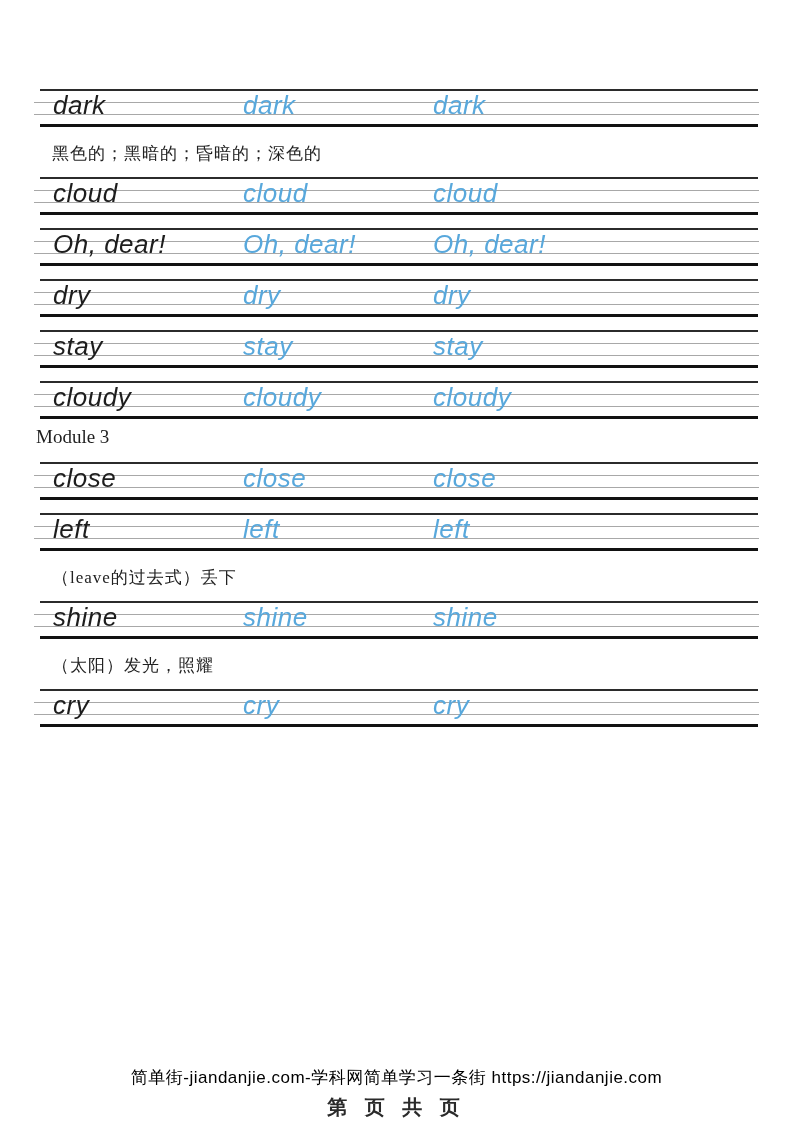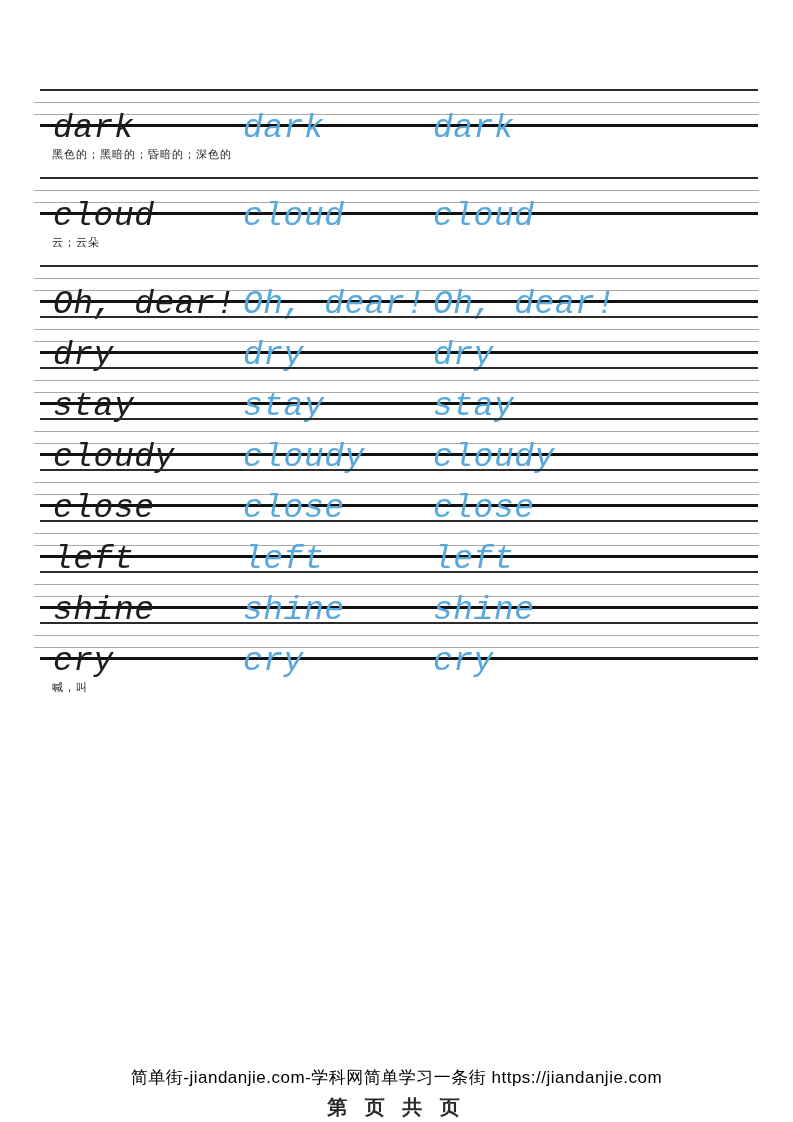--- a/index.html
+++ b/index.html
@@ -24,35 +24,34 @@
   .gline { position: absolute; left: 0; right: 0; }
   .gline.l1 { top: 0;    height: 1.5px; background: #2b2b2b; }
   .gline.l2 { top: 13px; height: 1px;   background: #a8a8a8; left: -6px; right: -1px; }
   .gline.l3 { top: 25px; height: 1px;   background: #a8a8a8; left: -6px; right: -1px; }
   .gline.l4 { top: 35px; height: 2.5px; background: #111111; }
   .word {
     position: absolute;
     top: -3px;
     height: 38px;
     line-height: 38px;
-    font-family: Liberation Mono, monospace;
+    font-family: Liberation Sans, sans-serif;
     font-style: italic;
-    font-size: 33px;
+    font-size: 26px;
     letter-spacing: 0.5px;
     white-space: nowrap;
-    margin-top: 24px;
   }
   .word.ink  { left: 13px;  color: #1d1d1d; }
   .word.b1   { left: 203px; }
   .word.b2   { left: 393px; }
   .word.blue { color: #58a8dc; }
   .meaning {
     margin: 17px 0 0 52px;
     font-family: "Liberation Serif", serif;
-    font-size: 11px;
+    font-size: 17px;
     line-height: 20px;
     color: #222222;
     letter-spacing: 1px;
   }
   .module-heading {
     margin: 6px 0 0 36px;
     font-family: "Liberation Serif", serif;
     font-size: 19px;
     line-height: 24px;
     color: #1e1e1e;
@@ -104,21 +103,20 @@
     <section class="entry">
       <div class="guide">
         <div class="gline l1"></div>
         <div class="gline l2"></div>
         <div class="gline l3"></div>
         <div class="gline l4"></div>
         <span class="word ink">cloud</span>
         <span class="word blue b1">cloud</span>
         <span class="word blue b2">cloud</span>
       </div>
-      <div class="meaning">云；云朵</div>
     </section>
 
     <section class="entry">
       <div class="guide">
         <div class="gline l1"></div>
         <div class="gline l2"></div>
         <div class="gline l3"></div>
         <div class="gline l4"></div>
         <span class="word ink">Oh, dear!</span>
         <span class="word blue b1">Oh, dear!</span>
@@ -153,20 +151,21 @@
     <section class="entry">
       <div class="guide">
         <div class="gline l1"></div>
         <div class="gline l2"></div>
         <div class="gline l3"></div>
         <div class="gline l4"></div>
         <span class="word ink">cloudy</span>
         <span class="word blue b1">cloudy</span>
         <span class="word blue b2">cloudy</span>
       </div>
+    <div class="module-heading">Module 3</div>
       </section>
 
     <section class="entry">
       <div class="guide">
         <div class="gline l1"></div>
         <div class="gline l2"></div>
         <div class="gline l3"></div>
         <div class="gline l4"></div>
         <span class="word ink">close</span>
         <span class="word blue b1">close</span>
@@ -177,44 +176,45 @@
     <section class="entry">
       <div class="guide">
         <div class="gline l1"></div>
         <div class="gline l2"></div>
         <div class="gline l3"></div>
         <div class="gline l4"></div>
         <span class="word ink">left</span>
         <span class="word blue b1">left</span>
         <span class="word blue b2">left</span>
       </div>
+      <div class="meaning">（leave的过去式）丢下</div>
     </section>
 
     <section class="entry">
       <div class="guide">
         <div class="gline l1"></div>
         <div class="gline l2"></div>
         <div class="gline l3"></div>
         <div class="gline l4"></div>
         <span class="word ink">shine</span>
         <span class="word blue b1">shine</span>
         <span class="word blue b2">shine</span>
       </div>
+      <div class="meaning">（太阳）发光，照耀</div>
     </section>
 
     <section class="entry">
       <div class="guide">
         <div class="gline l1"></div>
         <div class="gline l2"></div>
         <div class="gline l3"></div>
         <div class="gline l4"></div>
         <span class="word ink">cry</span>
         <span class="word blue b1">cry</span>
         <span class="word blue b2">cry</span>
       </div>
-      <div class="meaning">喊，叫</div>
     </section>
   </div>
 
   <div class="footer-site">简单街-jiandanjie.com-学科网简单学习一条街 https://jiandanjie.com</div>
   <div class="footer-page">第 页 共 页</div>
 
 </div>
 
 </body></html>

